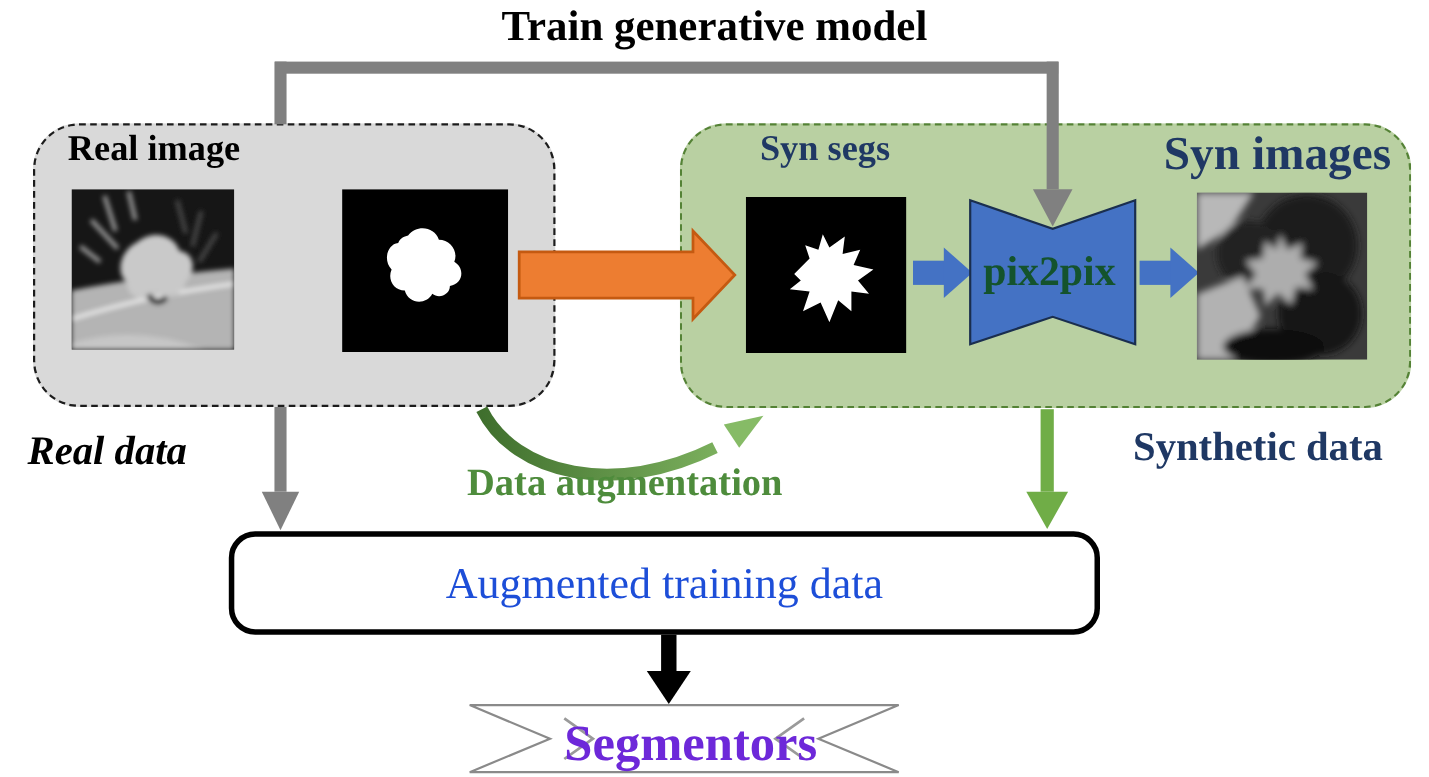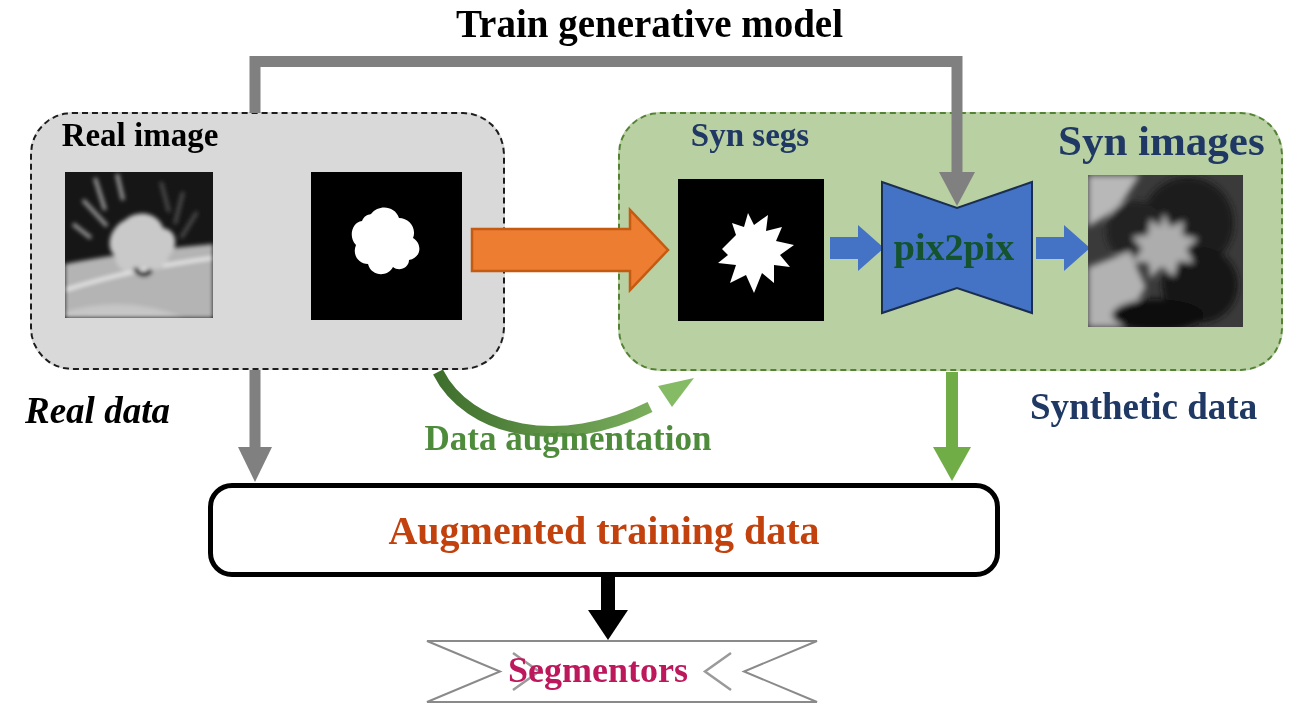--- a/index.html
+++ b/index.html
@@ -25,22 +25,22 @@
   .center{text-align:center;}
   .title{left:0;top:4px;width:1299px;font-size:39px;color:#000;}
   .dashed-box{border-radius:42px;box-sizing:border-box;}
   .gray-box{left:30px;top:112px;width:475px;height:258px;background:var(--gray-box);border:2.5px dashed #1c1c1c;}
   .green-box{left:618px;top:112px;width:665px;height:259px;background:var(--green-box);border:2.5px dashed var(--green-dash);}
   .thumb{display:block;}
   .svg-layer{left:0;top:0;width:1299px;height:706px;pointer-events:none;}
   .rss-label{left:472px;top:228px;width:158px;height:56px;font-size:40px;color:#fff;display:flex;align-items:center;justify-content:center;margin-top:32px;}
   .pix2pix-label{left:882px;top:226px;width:144px;height:44px;font-size:38px;color:#14532d;display:flex;align-items:center;justify-content:center;}
   .aug-box{left:208px;top:483px;width:792px;height:94px;background:#fff;border:5px solid #000;border-radius:24px;box-sizing:border-box;display:flex;align-items:center;justify-content:center;}
-  .aug-box span{font-weight:bold;font-size:40px;color:#c2410c;}
-  .seg-label{left:403px;top:652px;width:390px;font-size:36px;color:#be185d;}
+  .aug-box span{font-weight:normal;font-size:40px;color:#1d4ed8;}
+  .seg-label{left:433px;top:652px;width:390px;font-size:46px;color:#6d28d9;}
 </style>
 </head>
 <body>
 
 <div class="canvas">
 
   <div class="abs label center title">Train generative model</div>
 
   <div class="abs dashed-box gray-box"></div>
   <div class="abs dashed-box green-box"></div>

